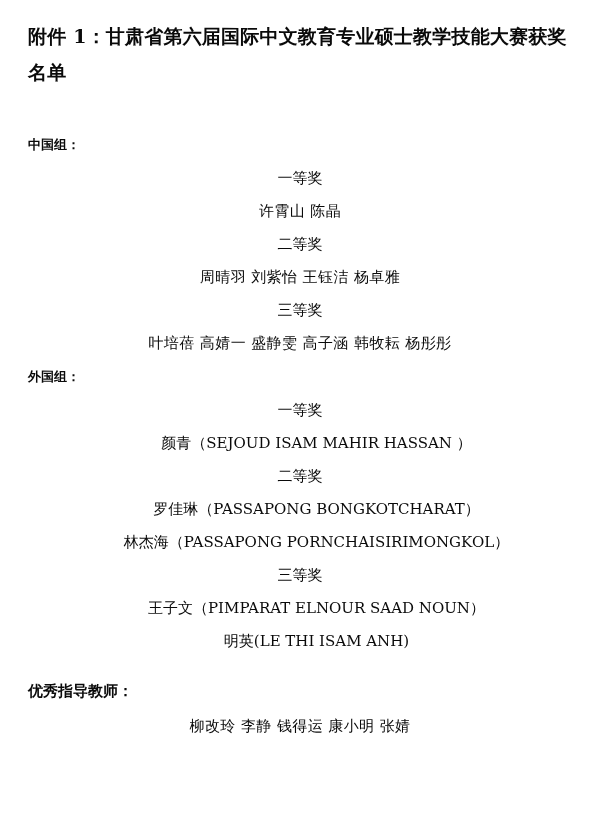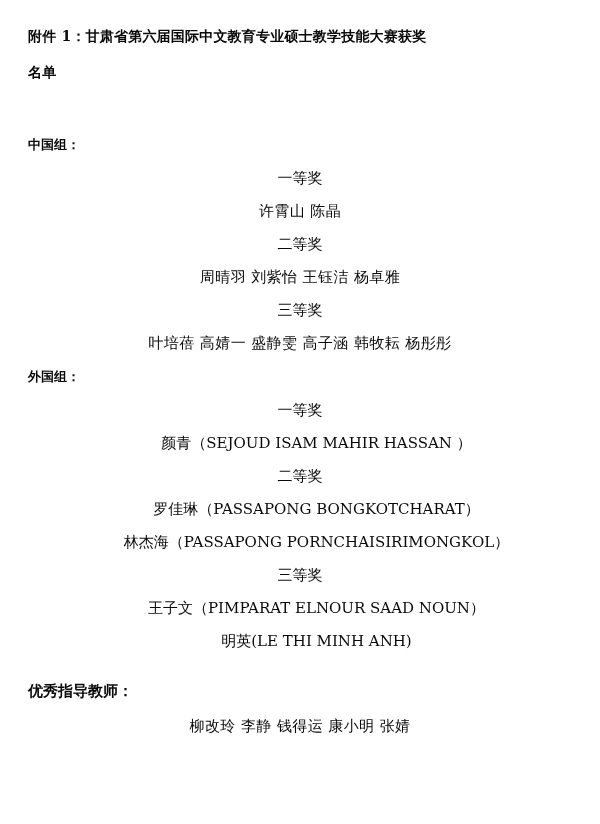--- a/index.html
+++ b/index.html
@@ -17,21 +17,21 @@
   .page {
     position: relative;
     width: 600px;
     height: 824px;
     padding: 0;
     box-sizing: border-box;
   }
   .title {
     font-family: "DejaVu Serif", serif;
     font-weight: bold;
-    font-size: 14px;
+    font-size: 19px;
     line-height: 36px;
     letter-spacing: 0.2px;
     margin: 18px 28px 0 28px;
     text-align: left;
   }
   .section-label {
     font-family: "DejaVu Serif", serif;
     font-weight: bold;
     font-size: 13px;
     margin: 0 28px;
@@ -101,20 +101,20 @@
 
   <div class="award-tier">一等奖</div>
   <div class="mixed">颜青（SEJOUD ISAM MAHIR HASSAN ）</div>
 
   <div class="award-tier">二等奖</div>
   <div class="mixed">罗佳琳（PASSAPONG BONGKOTCHARAT）</div>
   <div class="mixed">林杰海（PASSAPONG PORNCHAISIRIMONGKOL）</div>
 
   <div class="award-tier">三等奖</div>
   <div class="mixed">王子文（PIMPARAT ELNOUR SAAD NOUN）</div>
-  <div class="mixed">明英(LE THI MINH ANH)</div>
+  <div class="mixed">明英(LE THI ISAM ANH)</div>
 
   <div class="teacher-block">
     <div class="teacher-label">优秀指导教师：</div>
     <div class="teacher-names">柳改玲  李静  钱得运  康小明  张婧</div>
   </div>
 
 </div>
 
 </body></html>

